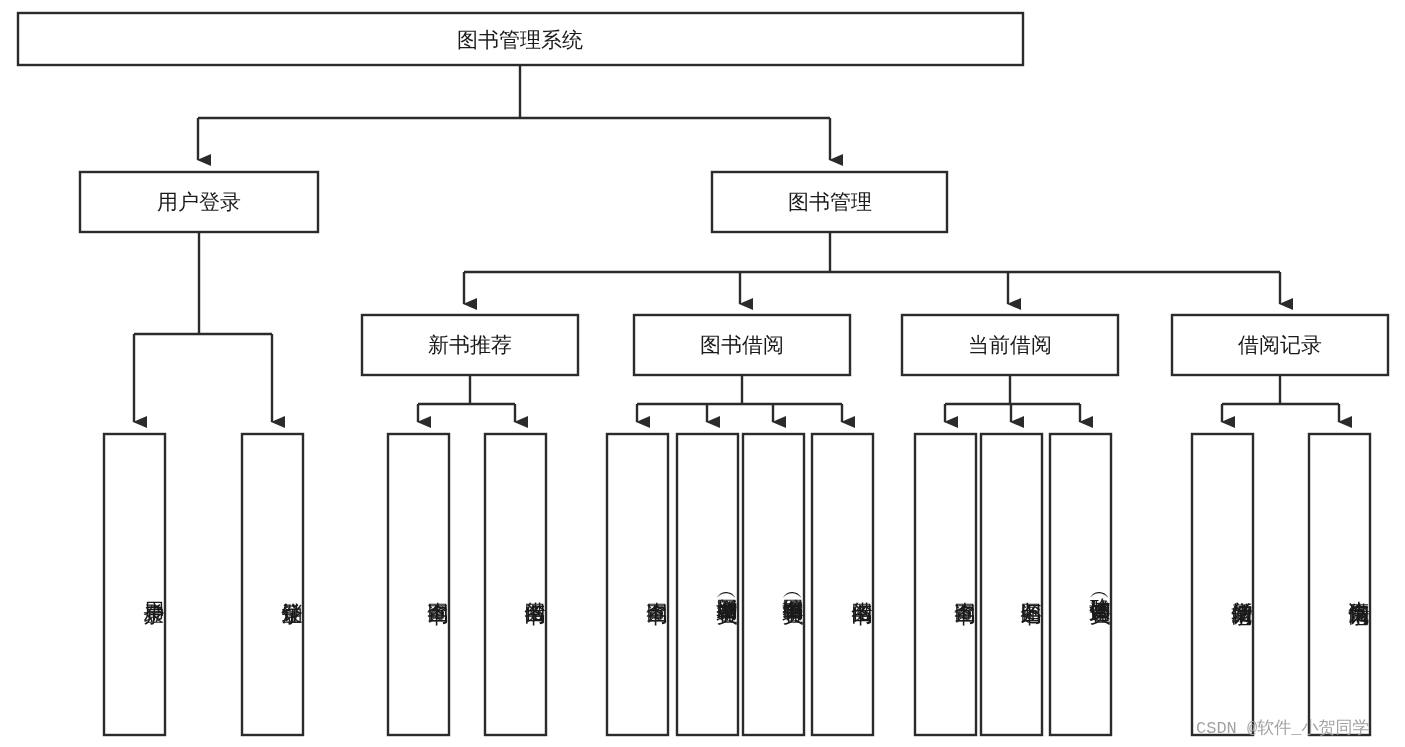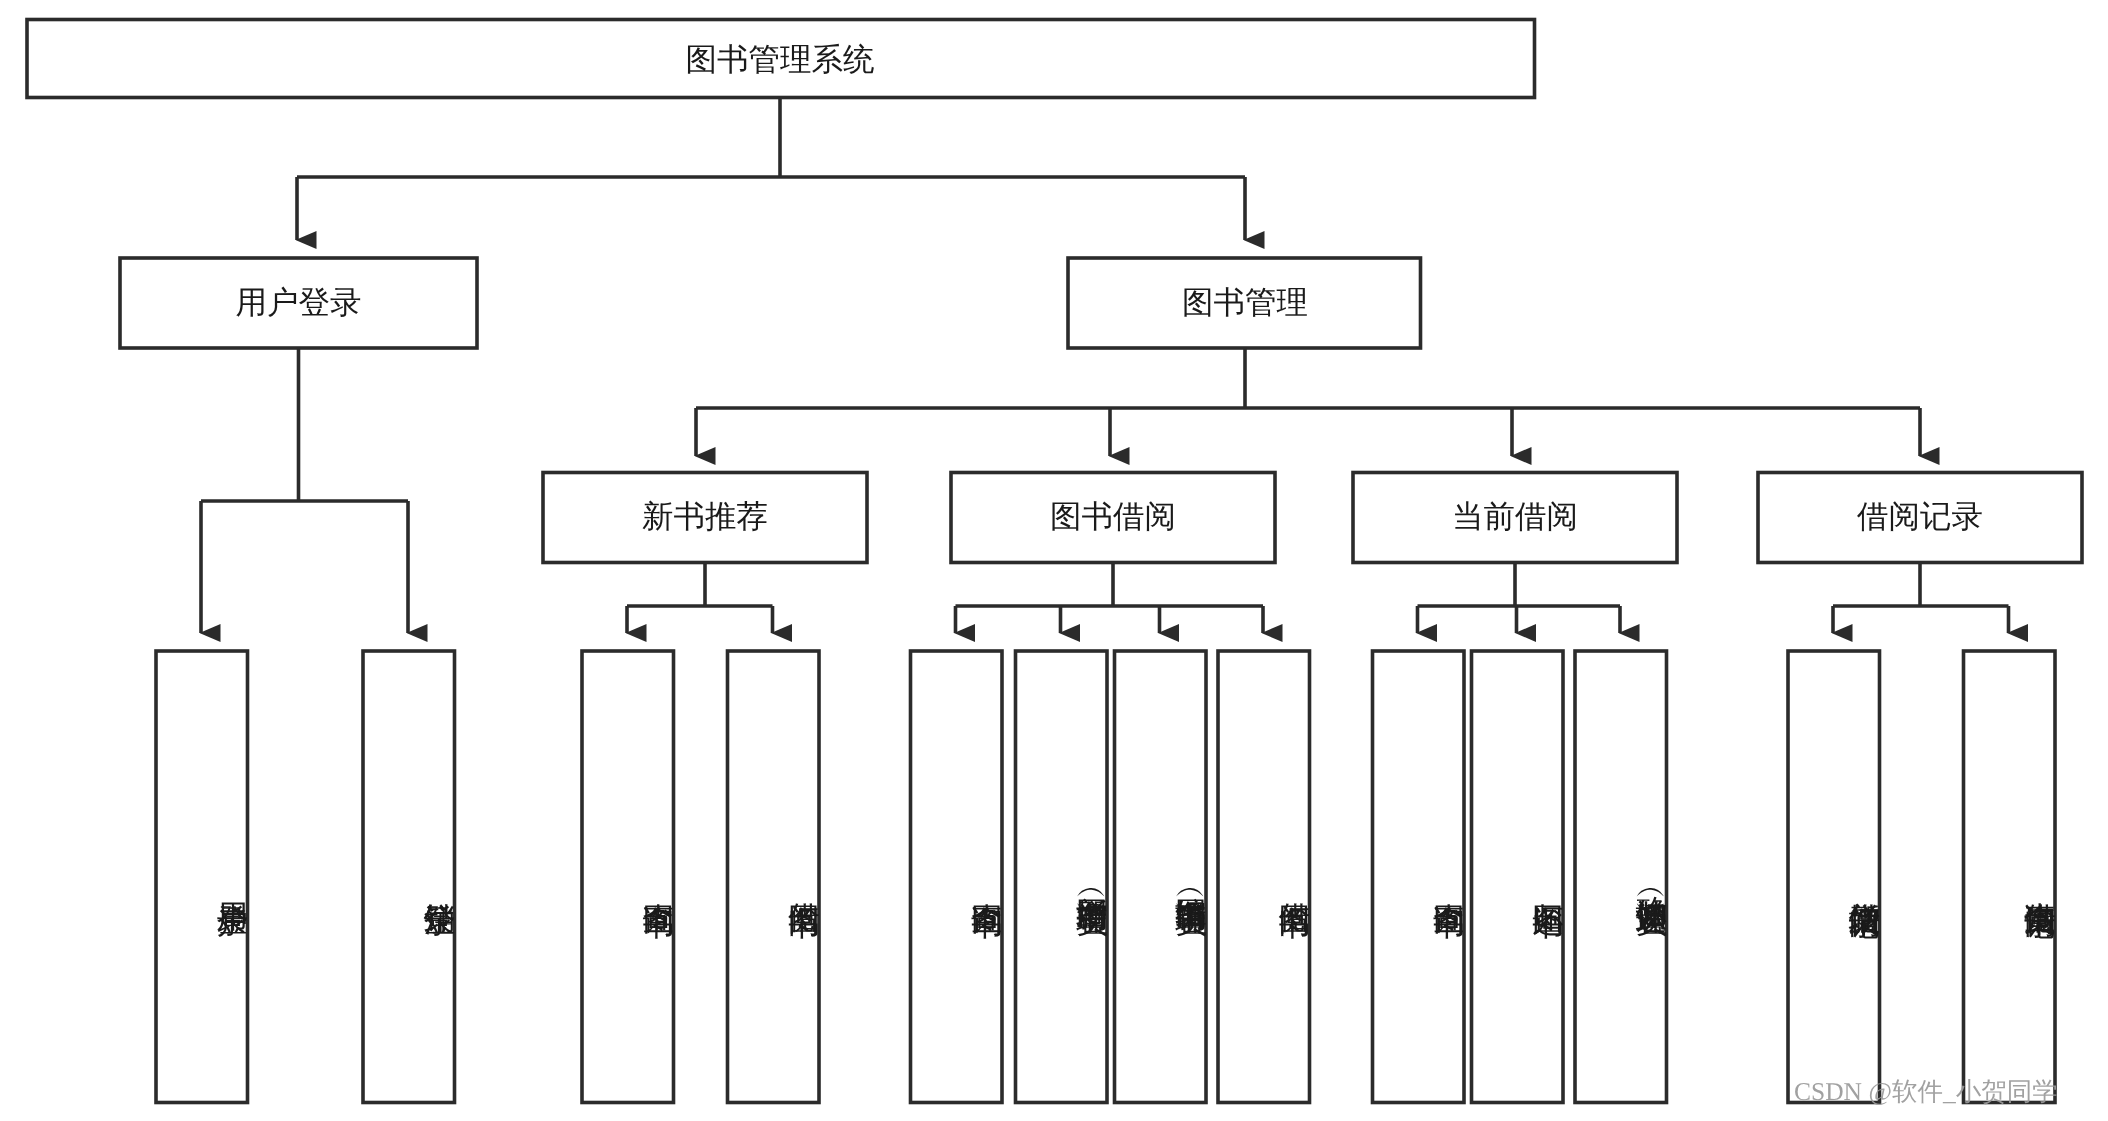--- a/index.html
+++ b/index.html
@@ -61,21 +61,21 @@
     color: #1a1a1a;
     letter-spacing: 1px;
     display: flex;
     align-items: flex-start;
     justify-content: center;
     white-space: nowrap;
     pointer-events: none;
   }
   .watermark {
     position: absolute;
-    font-family: Liberation Serif, serif;
+    font-family: Liberation Mono, monospace;
     font-size: 17px;
     color: #9a9a9a;
     white-space: nowrap;
     opacity: 0.92;
   }
 </style>
 </head>
 <body>
 
 <div id="diagram-root">

